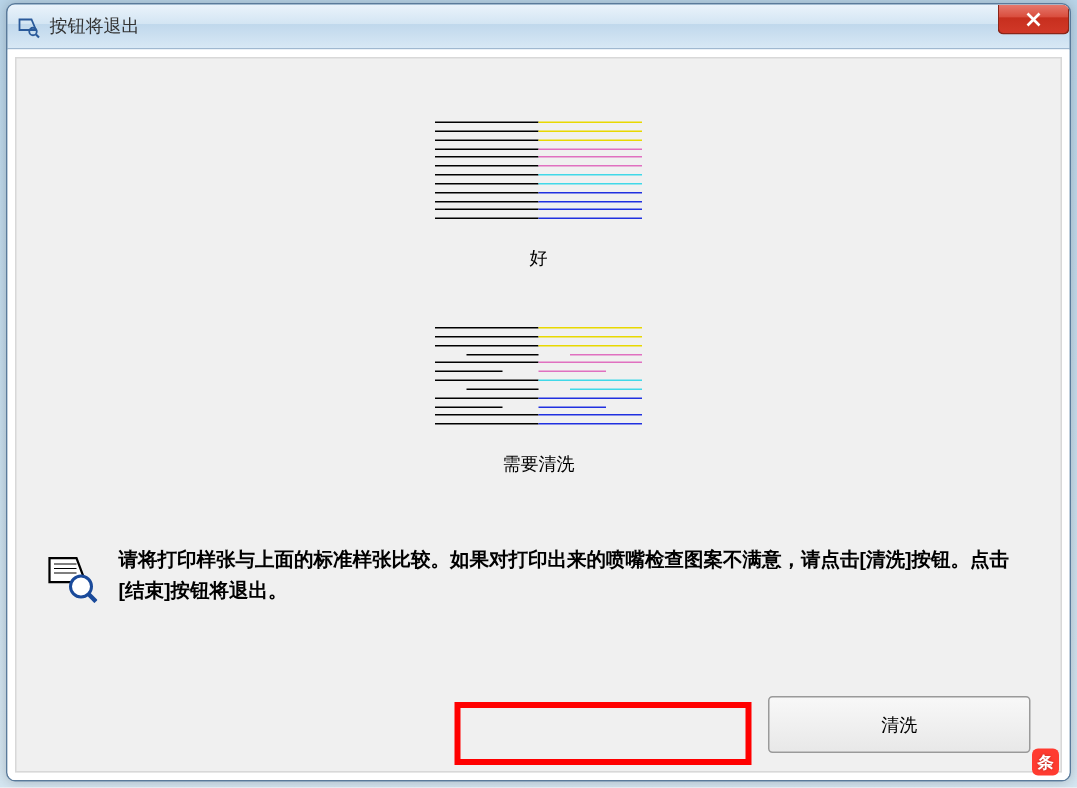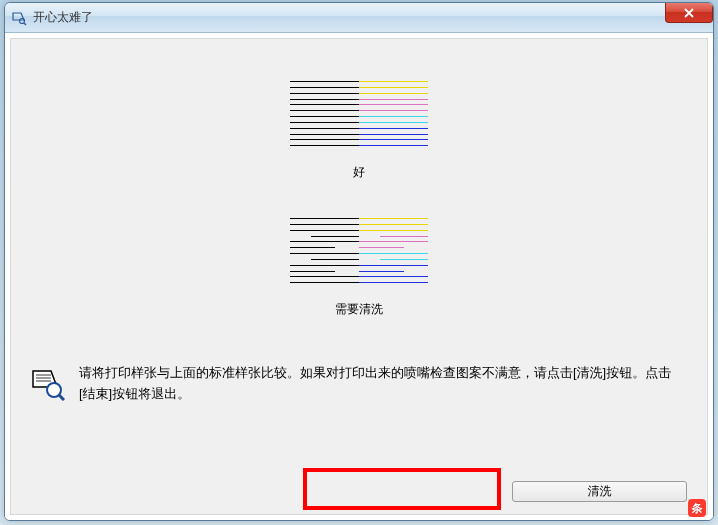--- a/index.html
+++ b/index.html
@@ -101,23 +101,24 @@
     .pattern-right { right: 0; }
     .hline { position: absolute; left: 0; right: 0; height: 1px; }
     .sample-label {
       font-size: 12px;
       color: #000;
       margin-bottom: 35px;
       display: block;
     }
     .instruction-row {
       display: flex;
-      align-items: center;
+      align-items: flex-end;
       padding: 10px 30px 10px 18px;
       margin-top: 10px;
+      font-weight: bold;
     }
     .inst-icon {
       width: 36px;
       flex-shrink: 0;
       padding-top: 2px;
     }
     .inst-text {
       flex: 1;
       font-size: 13px;
       color: #000;
@@ -129,21 +130,21 @@
       bottom: 12px;
       left: 0;
       right: 0;
       display: flex;
       justify-content: flex-end;
       padding-right: 20px;
       gap: 60px;
     }
     .btn {
       width: 175px;
-      height: 21px;
+      height: 38px;
       background: linear-gradient(to bottom, #f8f8f8, #e8e8e8);
       border: 1px solid #9a9a9a;
       border-radius: 3px;
       font-size: 12px;
       cursor: pointer;
       display: flex;
       align-items: center;
       justify-content: center;
     }
     .highlight-box {
@@ -180,21 +181,21 @@
 
 <div class="window">
   <div class="titlebar">
     <span class="titlebar-icon">
       <svg width="16" height="16" viewBox="0 0 16 16">
         <path d="M2 3 L10 3 L13 10 L2 10 Z" fill="none" stroke="#2a5a9a" stroke-width="1.2"></path>
         <circle cx="11" cy="11" r="2.5" fill="none" stroke="#2a5a9a" stroke-width="1.2"></circle>
         <path d="M13 13 L15 15" stroke="#2a5a9a" stroke-width="1.4"></path>
       </svg>
     </span>
-    <span class="title-text">开心太难了</span>
+    <span class="title-text">按钮将退出</span>
     <div class="close-btn">
       <svg width="12" height="10" viewBox="0 0 12 10">
         <path d="M2 1 L10 9 M10 1 L2 9" stroke="#fff" stroke-width="1.8"></path>
       </svg>
     </div>
   </div>
 
   <div class="content">
     <div class="inner">
 

